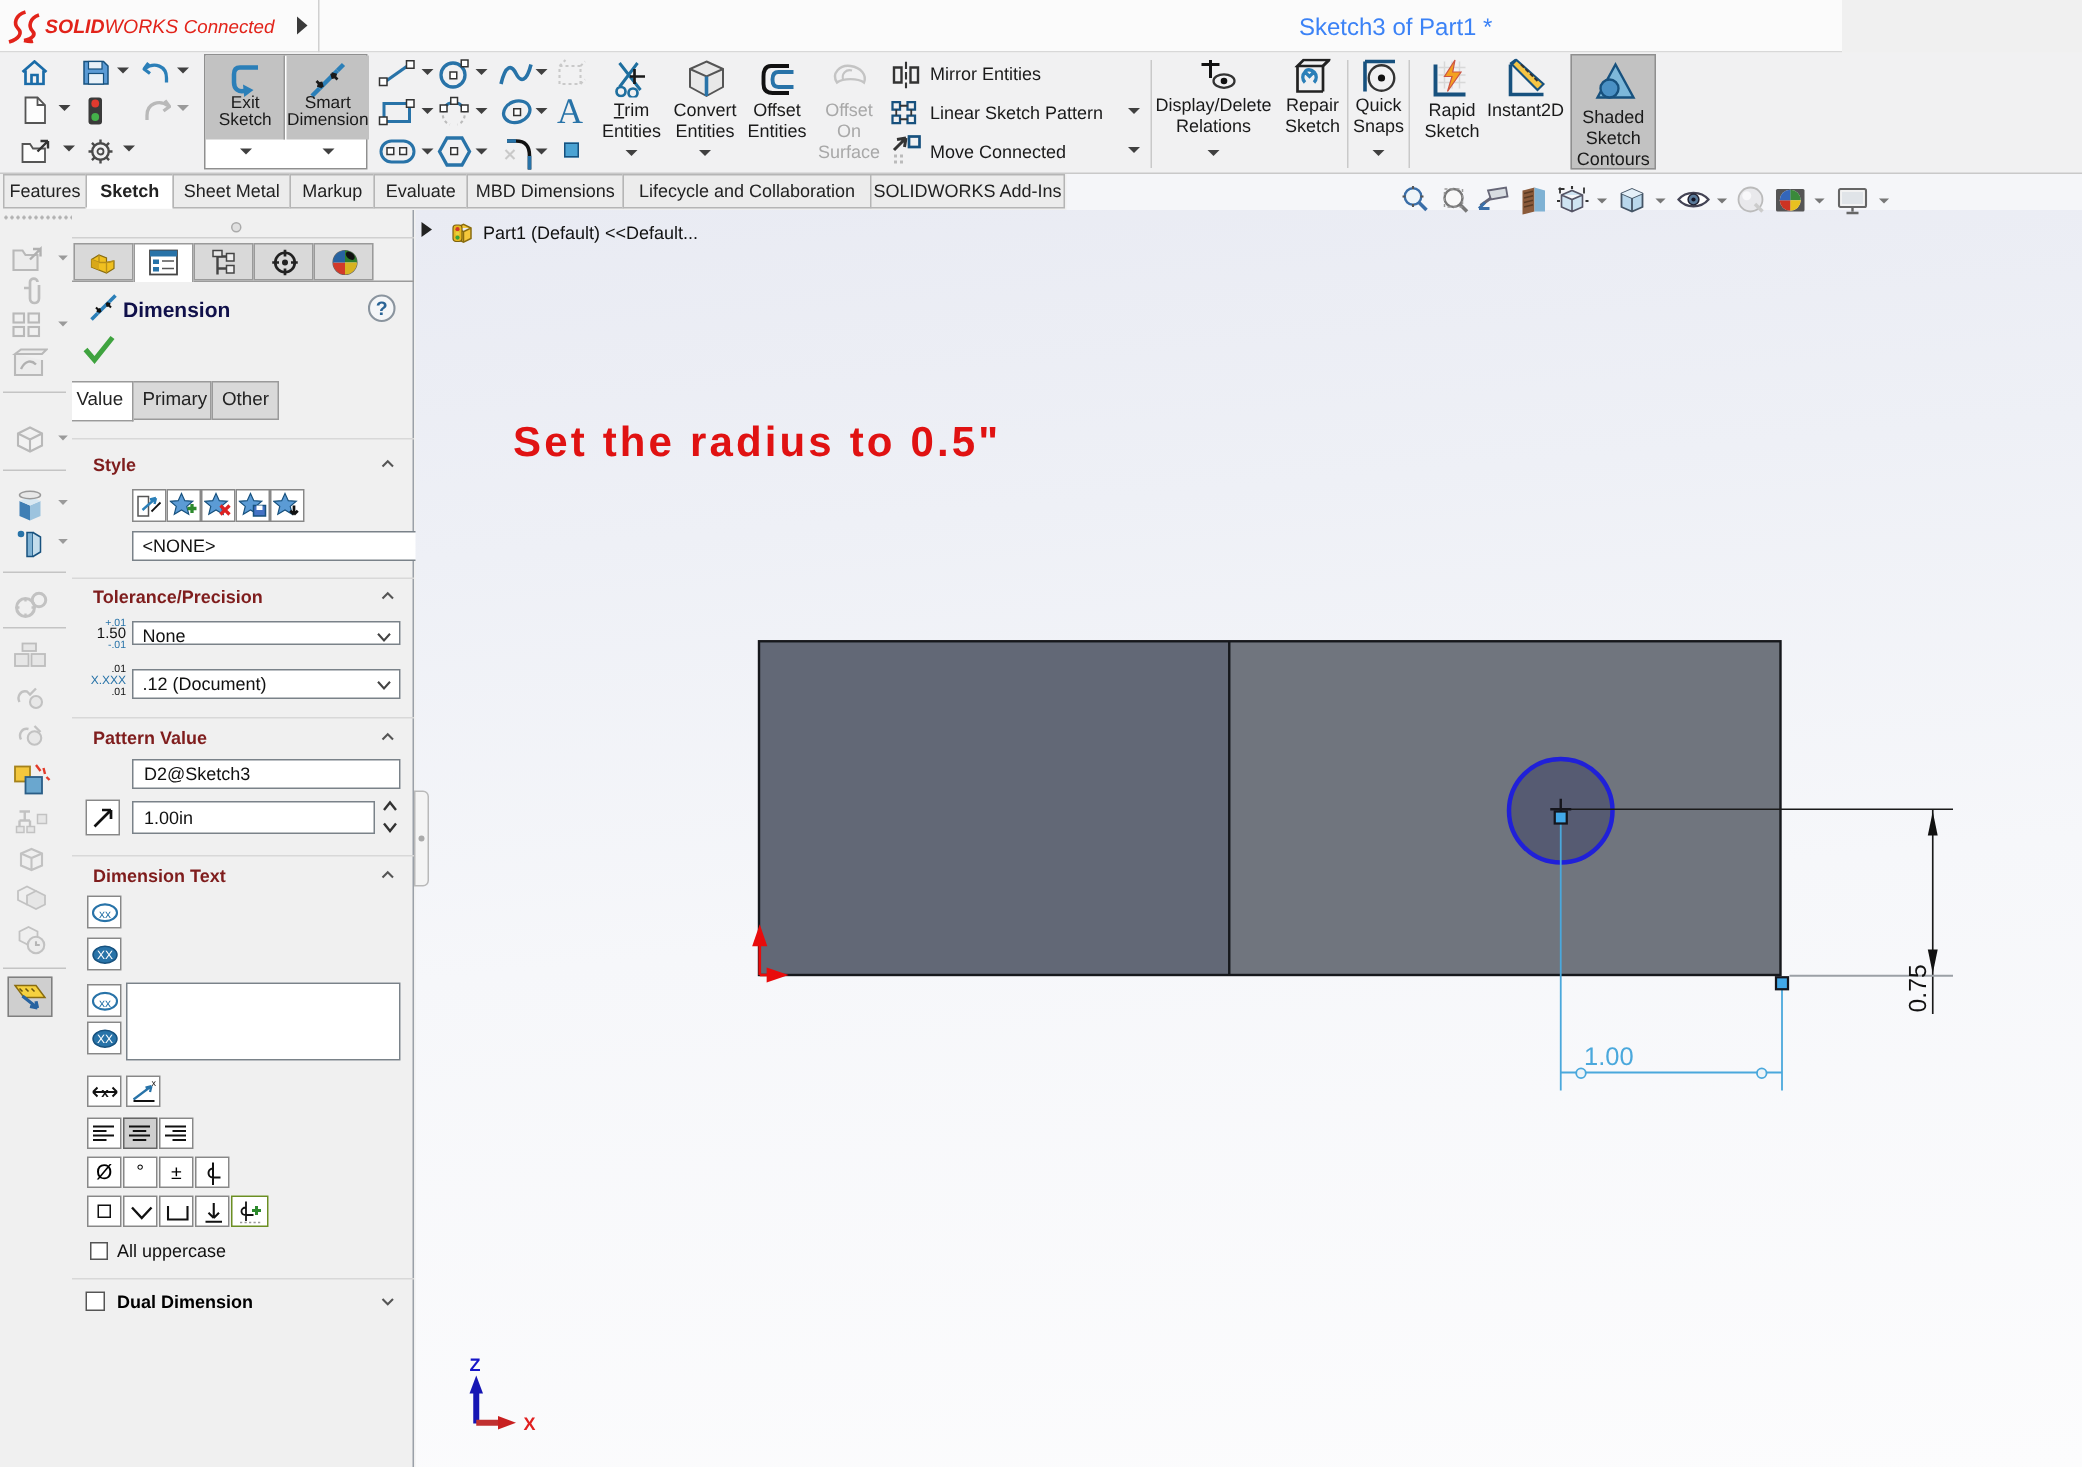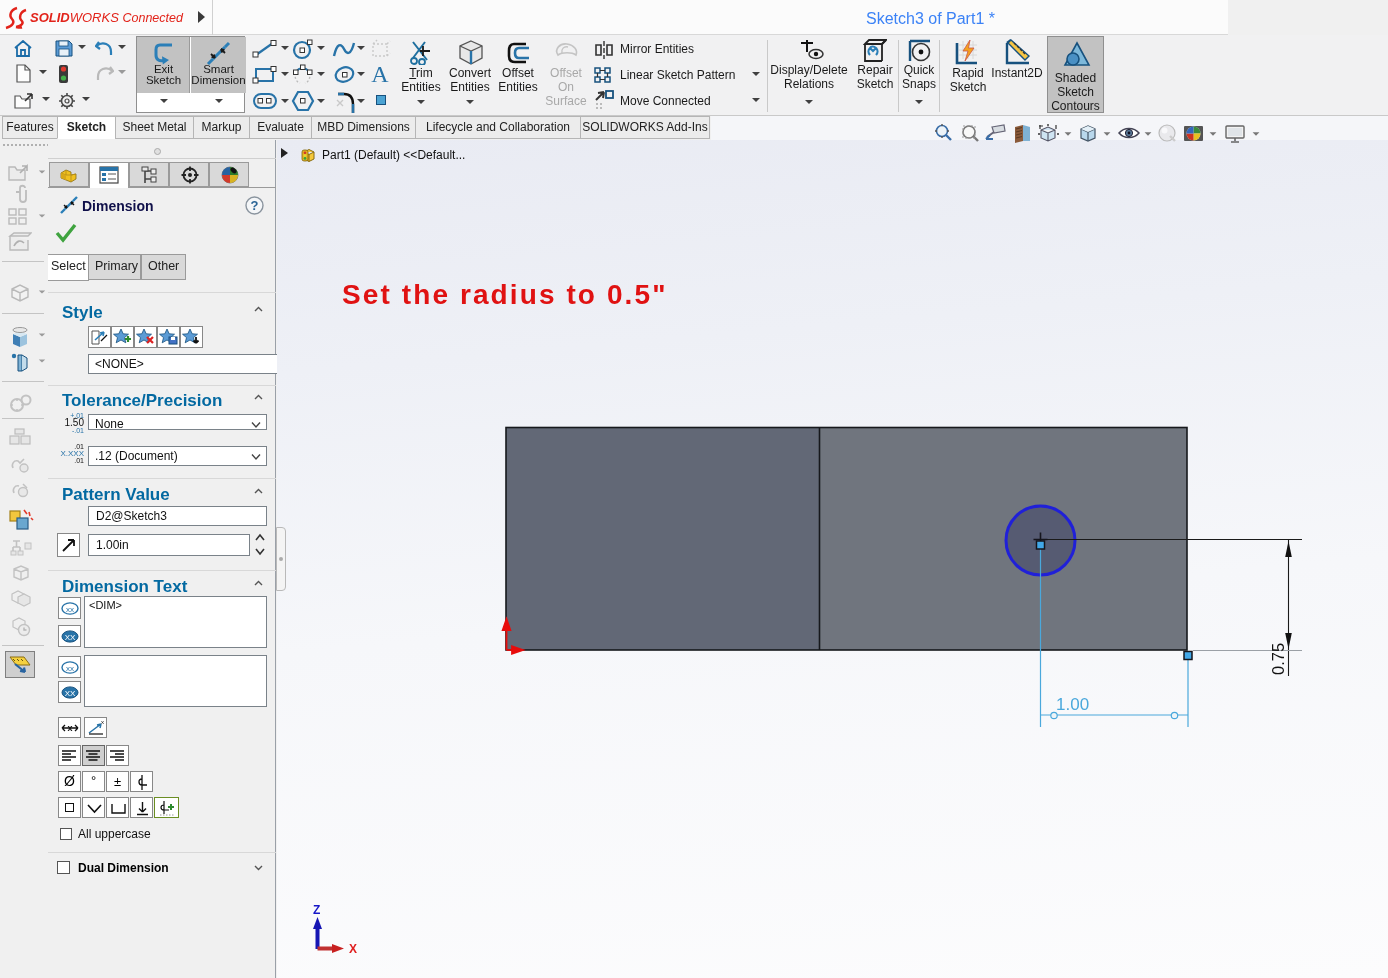--- a/index.html
+++ b/index.html
@@ -13,21 +13,21 @@
 .tab { position:absolute; top:0; height:23px; background:#ececec; border:1px solid #b5b5b5; border-bottom:1px solid #b5b5b5; font-size:12px; color:#222; text-align:center; line-height:21px; }
 .tab.active { background:#ffffff; font-weight:bold; border-bottom:1px solid #fff; }
 #leftstrip { left:0; top:140px; width:48px; height:838px; background:#f0f0f0; }
 #proppanel { left:48px; top:140px; width:228px; height:838px; background:#f0f0f0; border-right:1px solid #9aa0a8; }
 #canvas { left:277px; top:140px; width:1111px; height:838px; background:linear-gradient(175deg,#e9ebf3 0%, #eef0f6 25%, #f6f7fa 55%, #fcfcfd 100%); }
 .vsep { position:absolute; width:1px; background:#c9c9c9; }
 .sep-h { position:absolute; height:1px; background:#c4c4c4; }
 .lbl { position:absolute; font-size:12px; color:#1a1a1a; text-align:center; line-height:14px; white-space:nowrap; }
 .dd { position:absolute; width:0; height:0; border-left:4px solid transparent; border-right:4px solid transparent; border-top:4px solid #404040; }
 .field { position:absolute; background:#fff; border:1px solid #7a8289; font-size:12px; color:#111; }
-.grphead { position:absolute; font-weight:bold; font-size:17px; color:#0369a1;text-align:right; }
+.grphead { position:absolute; font-weight:bold; font-size:12px; color:#7f1d1d;text-align:right; }
 .chev { position:absolute; width:9px; height:9px; }
 </style>
 </head>
 <body>
 <div id="titlebar">
   <svg class="abs" style="left:4px;top:6px" width="25" height="24" viewBox="0 0 25 24">
     <path d="M2 22 C9 20 11 16 8 13 C5 10 6 4 13 2" stroke="#e2231a" stroke-width="2.4" fill="none"></path>
     <path d="M12 21 C18 20 20 17 17.5 14.5 C15 12 15.5 6 22 4 M12 21 C14 21.5 16 22 18 21.5" stroke="#e2231a" stroke-width="2.4" fill="none"></path>
   </svg>
   <div class="abs" style="left:30px;top:10px;font-size:13px;font-style:italic;color:#e2231a"><b>SOLID</b>WORKS&nbsp;<span style="font-size:12.5px">Connected</span></div>
@@ -422,21 +422,21 @@
       <text x="9.5" y="14" text-anchor="middle" font-size="13" font-weight="bold" fill="#2a6496">?</text>
     </svg>
   <svg class="abs" style="left:7px;top:83px" width="22" height="20" viewBox="0 0 22 20">
       <path d="M2 10 L8 17 L20 2" stroke="#3fa33f" stroke-width="3.4" fill="none"></path>
     </svg>
 
   <div class="abs" style="left:0;top:114px;width:138px;height:27px">
     <div class="abs" style="left:40px;top:0;width:53px;height:26px;background:#d9d9d9;border:1px solid #9a9a9a"></div>
     <div class="abs" style="left:93px;top:0;width:45px;height:26px;background:#d9d9d9;border:1px solid #9a9a9a"></div>
     <div class="abs" style="left:0;top:0;width:41px;height:27px;background:#fff;border:1px solid #9a9a9a;border-left:none"></div>
-    <div class="abs" style="left:3px;top:5px;font-size:12.5px;color:#222">Select</div>
+    <div class="abs" style="left:3px;top:5px;font-size:12.5px;color:#222">Value</div>
     <div class="abs" style="left:47px;top:5px;font-size:12.5px;color:#222">Primary</div>
     <div class="abs" style="left:100px;top:5px;font-size:12.5px;color:#222">Other</div>
   </div>
   <div class="sep-h" style="left:0;top:152px;width:228px;background:#d8d8d8"></div>
 
   <div class="grphead" style="left:14px;top:163px">Style</div>
   <svg class="chev" style="left:206px;top:165px" viewBox="0 0 9 9">
       <path d="M1 6 L4.5 2.5 L8 6" stroke="#555" stroke-width="1.4" fill="none"></path>
     </svg>
   <div class="abs" style="left:40px;top:186px;width:118px;height:23px">
@@ -521,21 +521,20 @@
         <ellipse cx="9" cy="6.5" rx="8" ry="5.6" fill="none" stroke="#2873a8" stroke-width="1.4"></ellipse>
         <text x="9" y="10" text-anchor="middle" font-size="8" fill="#2873a8">xx</text>
       </svg>
   </div>
   <div class="abs" style="left:10px;top:485px;width:23px;height:22px;background:#fff;border:1px solid #888">
     <svg class="abs" style="left:2px;top:4px" width="18" height="13" viewBox="0 0 18 13">
         <ellipse cx="9" cy="6.5" rx="8" ry="5.6" fill="#2873a8" stroke="#17517e" stroke-width="1"></ellipse>
         <text x="9" y="9.6" text-anchor="middle" font-size="8" fill="#fff">XX</text>
       </svg>
   </div>
-  <div class="field" style="left:36px;top:456px;width:183px;height:52px;font-size:11px;padding:2px 4px">&lt;DIM&gt;</div>
   <div class="abs" style="left:10px;top:516px;width:23px;height:22px;background:#fff;border:1px solid #888">
     <svg class="abs" style="left:2px;top:4px" width="18" height="13" viewBox="0 0 18 13">
         <ellipse cx="9" cy="6.5" rx="8" ry="5.6" fill="none" stroke="#2873a8" stroke-width="1.4"></ellipse>
         <text x="9" y="10" text-anchor="middle" font-size="8" fill="#2873a8">xx</text>
       </svg>
   </div>
   <div class="abs" style="left:10px;top:541px;width:23px;height:22px;background:#fff;border:1px solid #888">
     <svg class="abs" style="left:2px;top:4px" width="18" height="13" viewBox="0 0 18 13">
         <ellipse cx="9" cy="6.5" rx="8" ry="5.6" fill="#2873a8" stroke="#17517e" stroke-width="1"></ellipse>
         <text x="9" y="9.6" text-anchor="middle" font-size="8" fill="#fff">XX</text>

